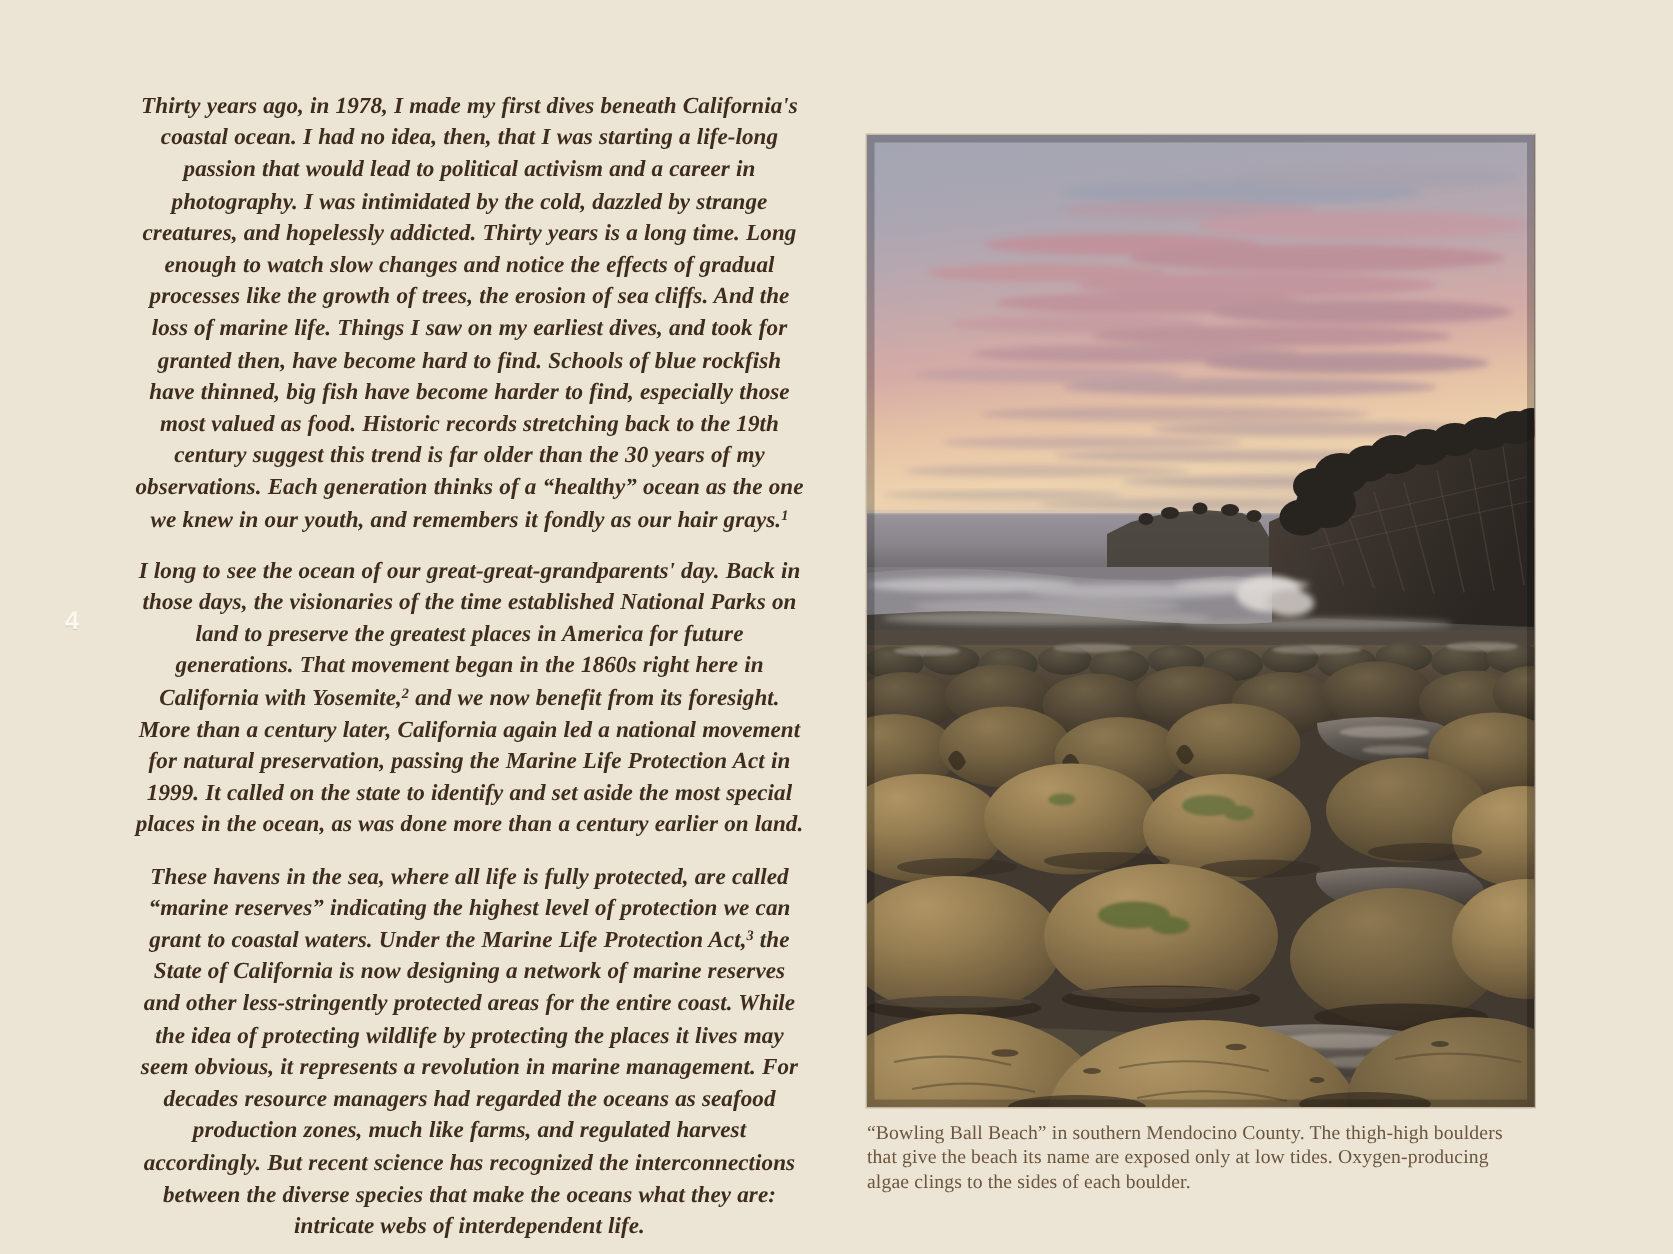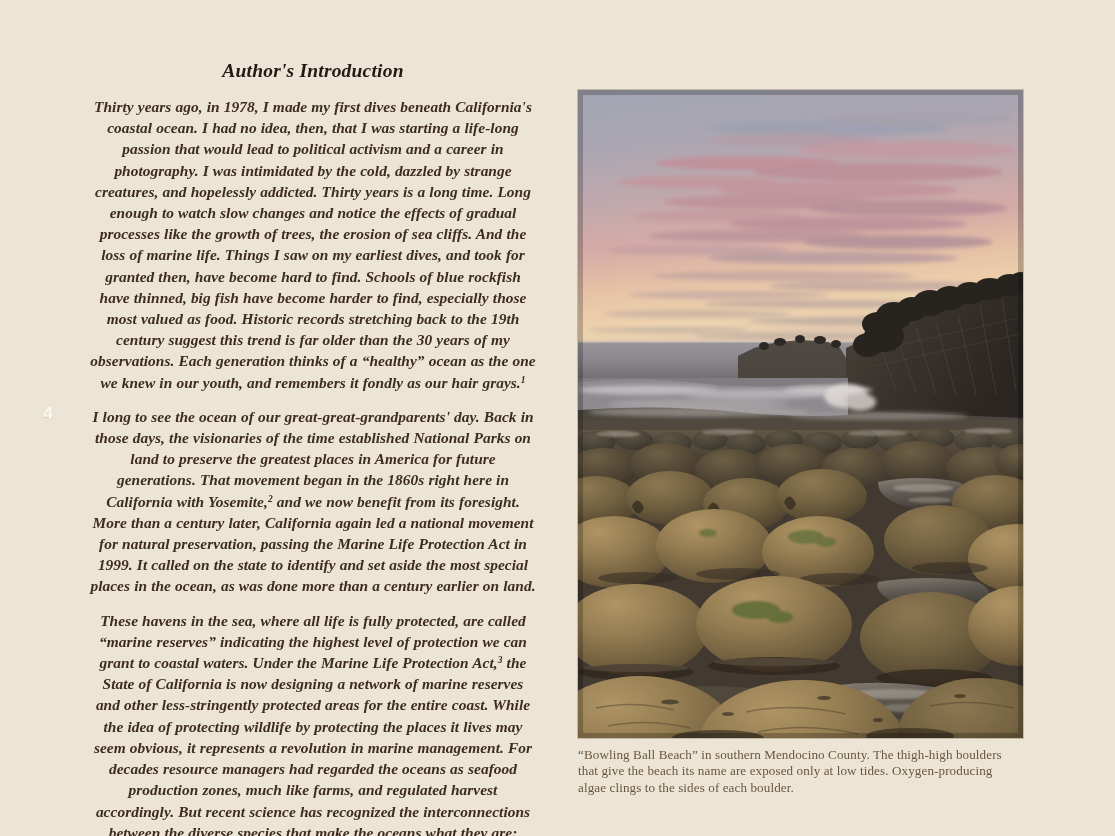--- a/index.html
+++ b/index.html
@@ -109,21 +109,20 @@
 </style>
 </head>
 <body>
 
 <div class="page">
 
   <div class="page-number">4</div>
 
   <div class="text-column">
 
-    <h1 class="section-title">Author's Introduction</h1>
 
     <p class="body-par">
       <span>Thirty years ago, in 1978, I made my first dives beneath California's coastal ocean. I had no idea, then, that I was starting a life-long passion that would lead to political activism and a career in photography. I was intimidated by the cold, dazzled by strange creatures, and hopelessly addicted. Thirty years is a long time. Long enough to watch slow changes and notice the effects of gradual processes like the growth of trees, the erosion of sea cliffs. And the loss of marine life. Things I saw on my earliest dives, and took for granted then, have become hard to find. Schools of blue rockfish have thinned, big fish have become harder to find, especially those most valued as food. Historic records stretching back to the 19th century suggest this trend is far older than the 30 years of my observations. Each generation thinks of a “healthy” ocean as the one we knew in our youth, and remembers it fondly as our hair grays.</span><sup>1</sup>
     </p>
 
     <p class="body-par">
       <span>I long to see the ocean of our great-great-grandparents' day. Back in those days, the visionaries of the time established National Parks on land to preserve the greatest places in America for future generations. That movement began in the 1860s right here in California with Yosemite,</span><sup>2</sup><span> and we now benefit from its foresight. More than a century later, California again led a national movement for natural preservation, passing the Marine Life Protection Act in 1999. It called on the state to identify and set aside the most special places in the ocean, as was done more than a century earlier on land.</span>
     </p>
 
     <p class="body-par">

